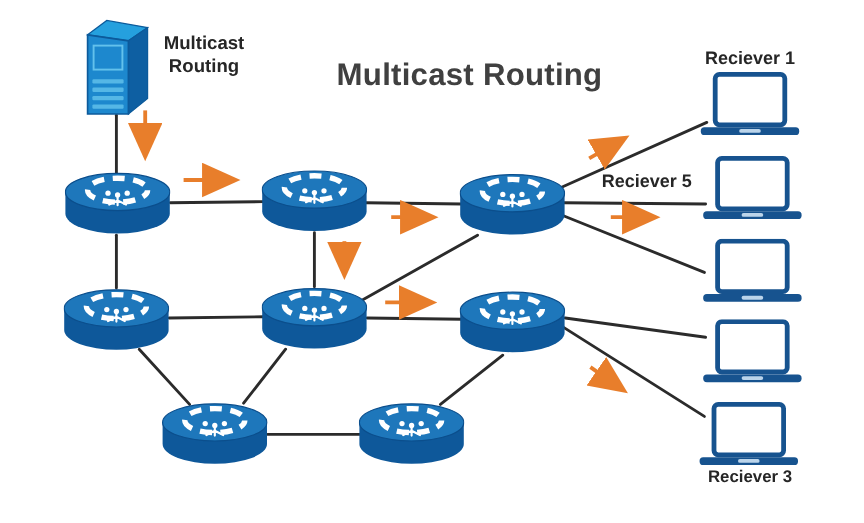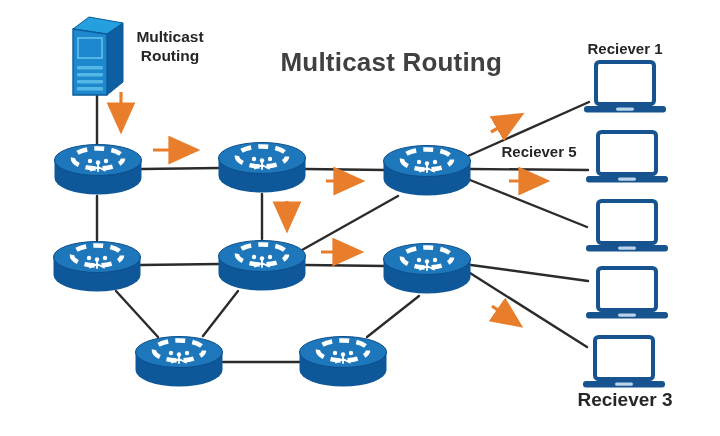--- a/index.html
+++ b/index.html
@@ -10,21 +10,21 @@
   #links-svg{position:absolute;left:0;top:0;z-index:1;}
   .node{position:absolute;z-index:2;}
   .label{position:absolute;z-index:3;color:#262626;font-weight:bold;text-align:center;}
   #title{
     left:240px;top:48px;width:262px;font-size:26px;letter-spacing:.2px;
     color:#404040;z-index:3;line-height:1.1;text-align:right;
   }
   #source-label{left:122px;top:27px;width:96px;font-size:15.5px;line-height:1.25;}
   #receiver1-label{left:575px;top:40px;width:100px;font-size:15px;text-align:center;}
   #receiver2-label{left:492px;top:143px;width:94px;font-size:15px;}
-  #receiver3-label{left:573px;top:389px;width:104px;font-size:19px;}
+  #receiver3-label{left:573px;top:389px;width:104px;font-size:14px;}
 </style>
 </head>
 <body>
 
 <div id="stage">
 
   <svg id="links-svg" width="720" height="436" viewBox="0 0 720 436">
     <defs>
       <marker id="oarrow" markerWidth="11" markerHeight="10" refX="8" refY="4.5" orient="auto">
         <path d="M0,0 L10,4.5 L0,9 Z" fill="#E87E2B"></path>

